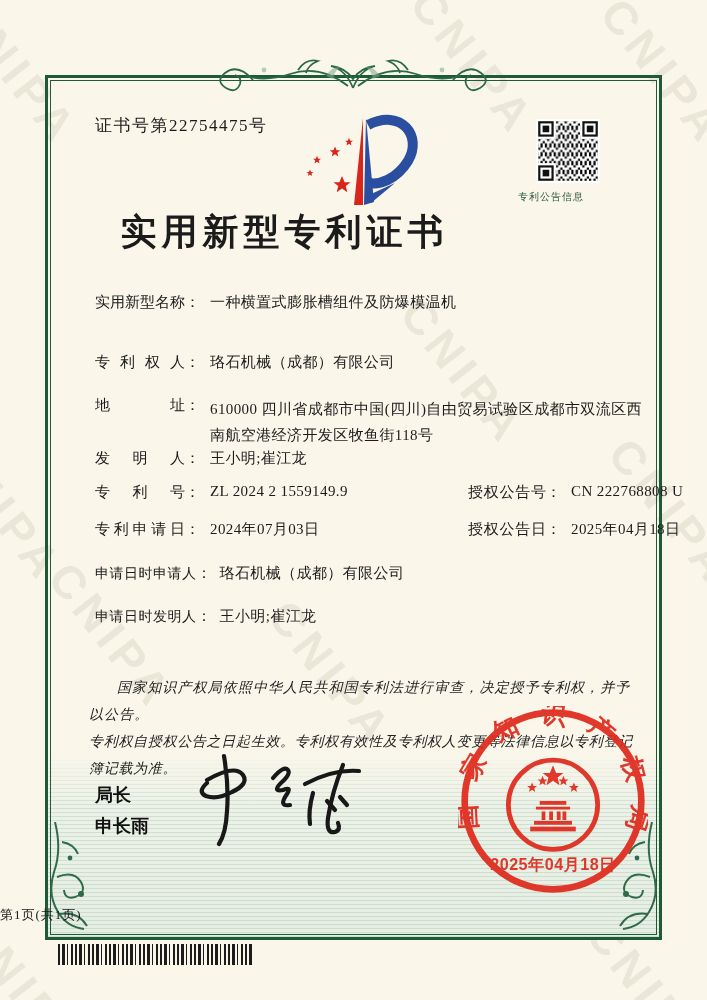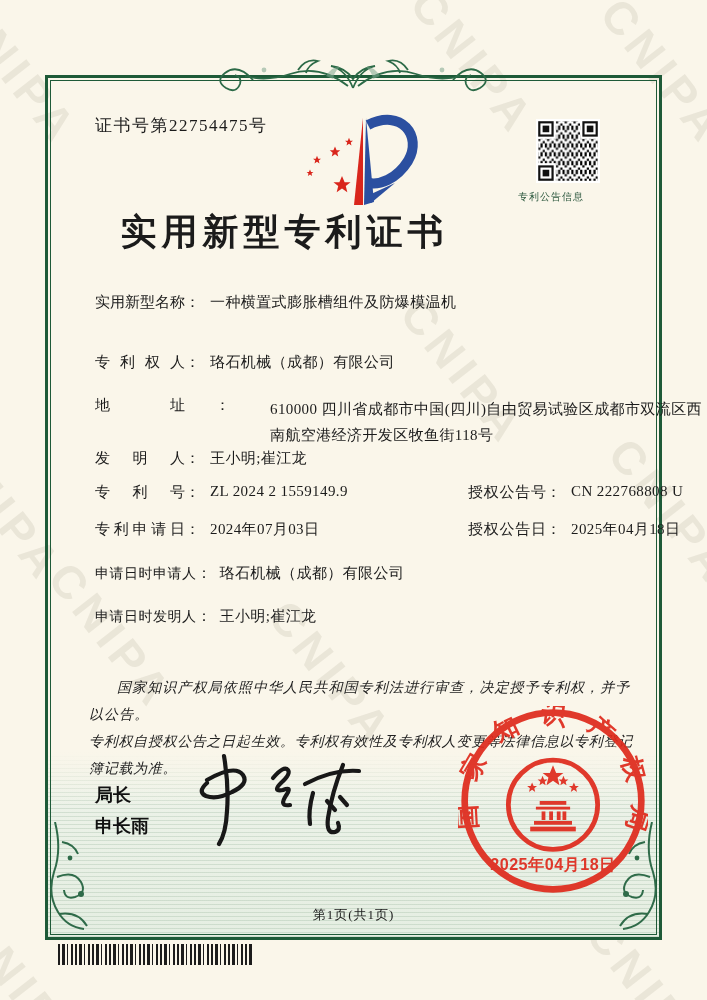--- a/index.html
+++ b/index.html
@@ -30,39 +30,39 @@
             color:#2f5a40;letter-spacing:1px;}
 
   #title{left:0;top:208px;width:569px;text-align:center;font-size:36px;font-weight:700;
          letter-spacing:5px;}
 
   .row{position:absolute;left:95px;font-size:15px;white-space:nowrap;}
   .lbl{display:inline-block;width:90px;text-align:justify;text-align-last:justify;
        text-justify:inter-character;vertical-align:top;}
   .colon{display:inline-block;vertical-align:top;}
   .val{margin-left:10px;letter-spacing:0.4px;}
-  .row.flex{display:flex;white-space:normal;gap:30px;}
+  .row.flex{display:flex;white-space:normal;}
   .val-block{margin-left:10px;width:438px;line-height:26px;letter-spacing:0.4px;}
   .rcol{position:absolute;left:373px;top:0;}
   .rcol .lbl{width:78px;}
   .small-row .lbl2{font-size:14px;letter-spacing:0.5px;}
   .small-row .val{margin-left:8px;}
 
   #notice{left:78px;top:674px;width:554px;font-size:14px;font-style:italic;
           line-height:27px;color:#222;margin-left:11px;}
   #notice .l1{text-indent:2em;letter-spacing:1.1px;}
   #notice .l2{letter-spacing:0.7px;}
 
   #signer{left:95px;top:780px;font-family:"Liberation Sans",sans-serif;
           font-weight:700;font-size:18px;color:#111;line-height:31px;}
 
   #signature{left:185px;top:748px;}
   #seal{left:458px;top:706px;}
 
-  #page-info{left:0;top:906px;width:707px;text-align:center;font-size:13px;letter-spacing:1px;}
+  #page-info{left:0;top:906px;width:707px;text-align:left;font-size:13px;letter-spacing:1px;}
 
   #barcode{position:absolute;left:58px;top:944px;width:196px;height:21px;z-index:3;
      background:repeating-linear-gradient(90deg,
        #1c1c1c 0 2px, rgba(0,0,0,0) 2px 4px,
        #1c1c1c 4px 7px, rgba(0,0,0,0) 7px 9px,
        #1c1c1c 9px 10px, rgba(0,0,0,0) 10px 13px,
        #1c1c1c 13px 15px, rgba(0,0,0,0) 15px 17px);}
 
   .orn{position:absolute;z-index:3;}
 </style>

